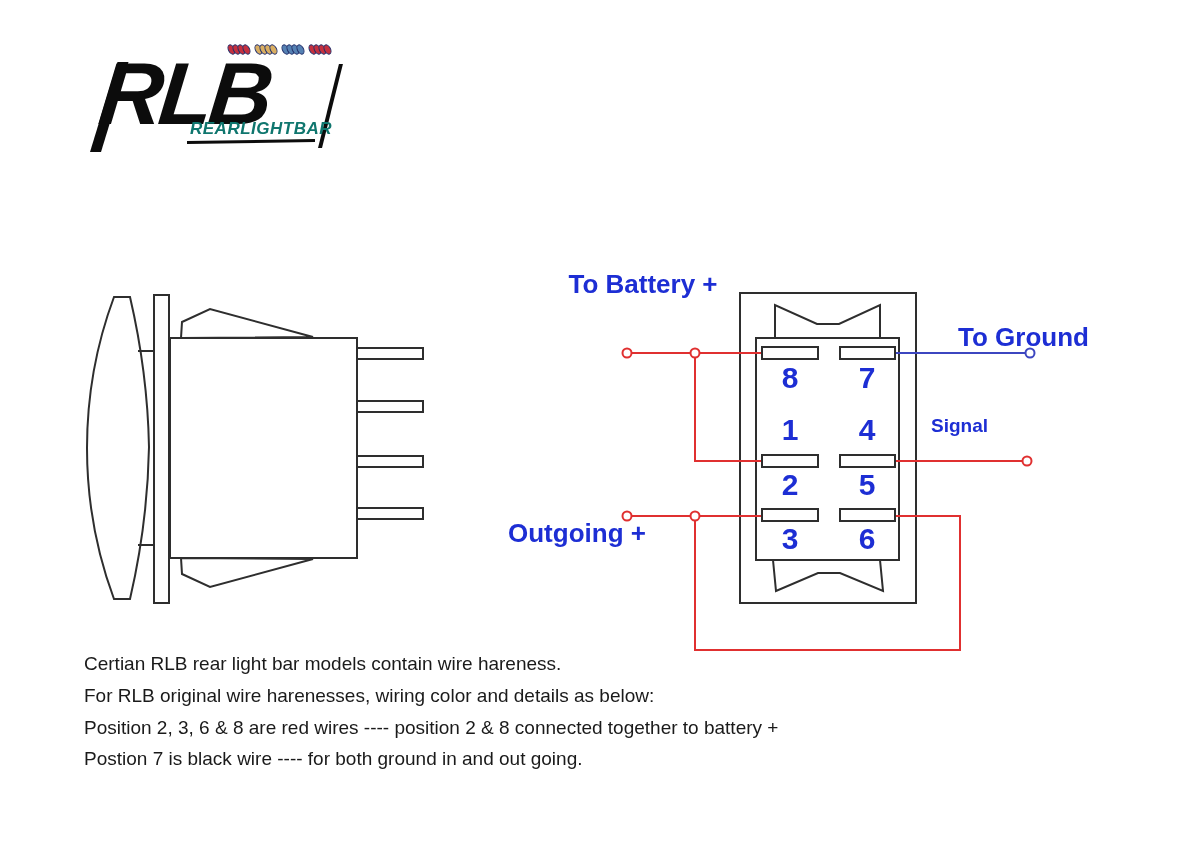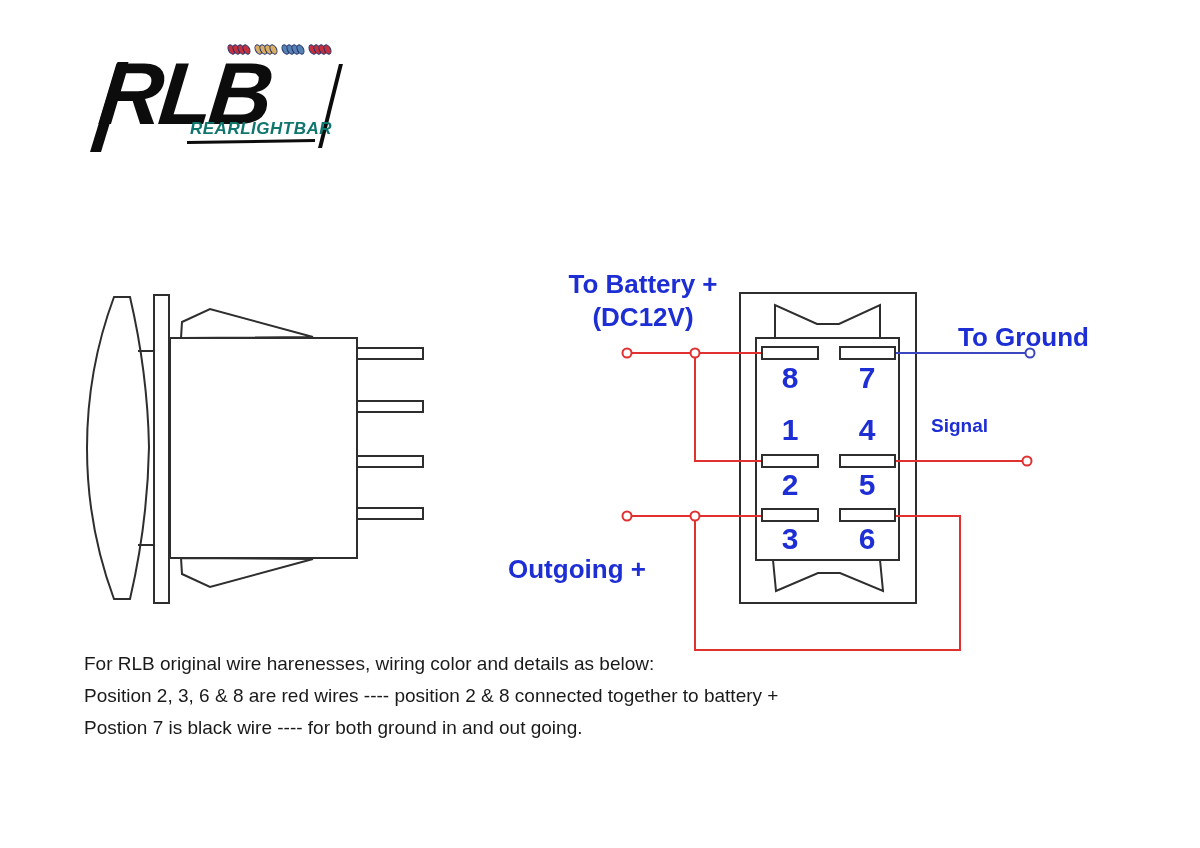--- a/index.html
+++ b/index.html
@@ -39,21 +39,21 @@
     border:1.5px solid #23306b;margin-right:-2px;
     transform:rotate(-28deg);
     box-sizing:border-box;
   }
 
   
   .dlabel{color:var(--label-blue);font-weight:bold;white-space:nowrap;}
   .lbl-battery{left:533px;top:268px;width:220px;text-align:center;font-size:26px;line-height:33px;}
   .lbl-ground{left:958px;top:323px;font-size:26px;line-height:28px;}
   .lbl-signal{left:931px;top:412px;font-size:19px;line-height:28px;}
-  .lbl-outgoing{left:508px;top:555px;font-size:26px;line-height:28px;}
+  .lbl-outgoing{left:508px;top:519px;font-size:26px;line-height:28px;}
 
   .pin{
     width:44px;margin-left:-22px;text-align:center;
     color:var(--label-blue);font-weight:bold;font-size:30px;line-height:30px;
   }
   .pin-8{left:790px;top:363px;} .pin-7{left:867px;top:363px;}
   .pin-1{left:790px;top:415px;} .pin-4{left:867px;top:415px;}
   .pin-2{left:790px;top:470px;} .pin-5{left:867px;top:470px;}
   .pin-3{left:790px;top:524px;} .pin-6{left:867px;top:524px;}
 
@@ -147,34 +147,34 @@
       <circle cx="695" cy="353" r="4.5" stroke="var(--wire-red)"></circle>
       <circle cx="627" cy="516" r="4.5" stroke="var(--wire-red)"></circle>
       <circle cx="695" cy="516" r="4.5" stroke="var(--wire-red)"></circle>
       <circle cx="1027" cy="461" r="4.5" stroke="var(--wire-red)"></circle>
       <circle cx="1030" cy="353" r="4.5" stroke="var(--wire-blue)"></circle>
     </g>
   </svg>
 
   <div class="abs dlabel lbl-battery">
     <div>To Battery +</div>
-    <div>(DC12V)</div>
   </div>
   <div class="abs dlabel lbl-ground">To Ground</div>
   <div class="abs dlabel lbl-signal">Signal</div>
   <div class="abs dlabel lbl-outgoing">Outgoing +</div>
 
   <div class="abs pin pin-8">8</div>
   <div class="abs pin pin-7">7</div>
   <div class="abs pin pin-1">1</div>
   <div class="abs pin pin-4">4</div>
   <div class="abs pin pin-2">2</div>
   <div class="abs pin pin-5">5</div>
   <div class="abs pin pin-3">3</div>
   <div class="abs pin pin-6">6</div>
 
   <div class="abs notes">
+    <div class="note-line">Certian RLB rear light bar models contain wire hareness.</div>
     <div class="note-line">For RLB original wire harenesses, wiring color and details as below:</div>
     <div class="note-line">Position 2, 3, 6 &amp; 8 are red wires ---- position 2 &amp; 8 connected together to battery +</div>
     <div class="note-line">Postion 7 is black wire ---- for both ground in and out going.</div>
   </div>
 
 </div>
 
 </body></html>

